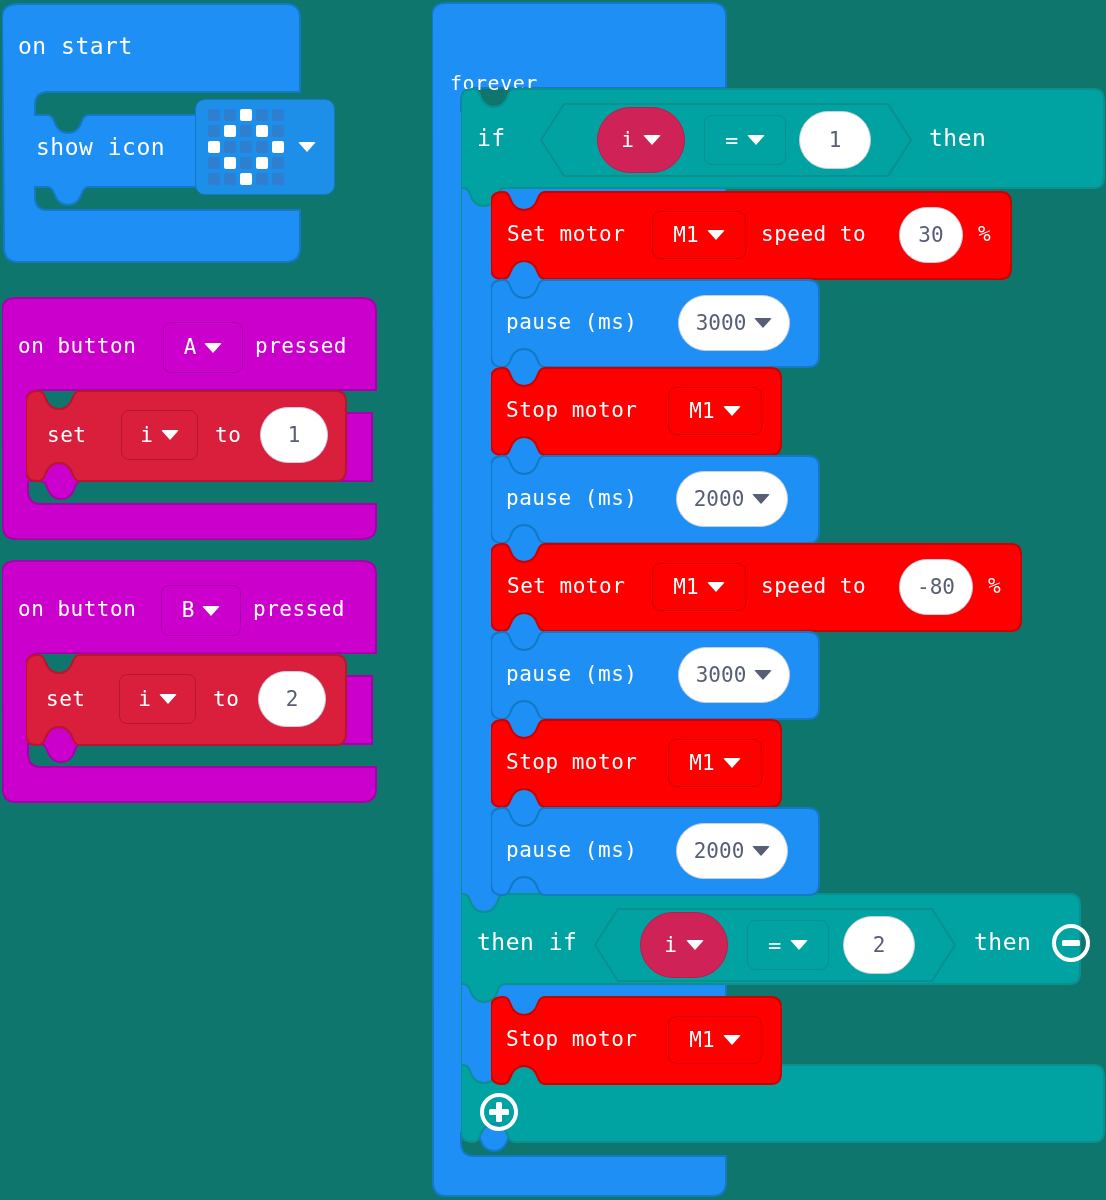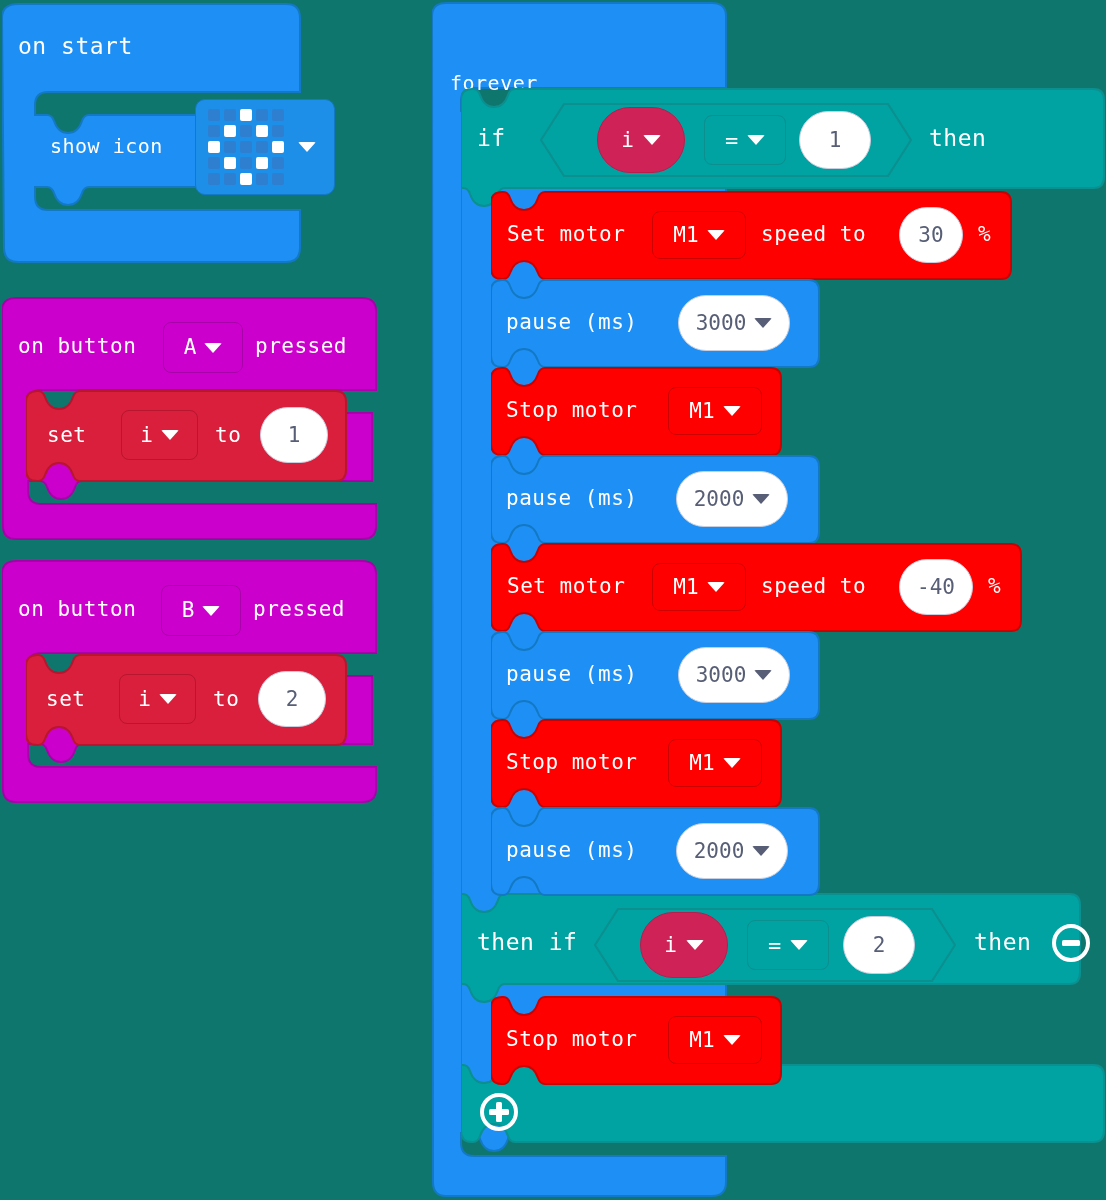--- a/index.html
+++ b/index.html
@@ -78,21 +78,21 @@
     <svg width="300" height="262" viewBox="0 0 300 262">
       <path d="M0,16 Q0,2 16,2 L284,2 Q298,2 298,16 L298,90
                L46,90 Q33,90 33,103 L33,113
                L45,113 Q50,113 52,119 Q56,131 66,131 Q76,131 80,119 Q82,113 87,113 L290,113
                L290,185 L87,185 Q82,185 80,191 Q76,203 66,203 Q56,203 52,191 Q50,185 45,185 L33,185
                L33,195 Q33,208 46,208 L298,208 L298,246 Q298,260 284,260 L16,260 Q2,260 2,246 Z" fill="#1E90F5" stroke="#1379c4" stroke-width="2"></path>
     </svg>
   </div>
   <div class="lbl" style="left:18px;top:35px;font-size:23px;">on start</div>
 
-  <div class="lbl" style="left:50px;top:136px;font-size:20px;">show icon</div>
+  <div class="lbl" style="left:36px;top:136px;font-size:23px;">show icon</div>
   <div class="ledwrap" style="left:195px;top:99px;width:140px;height:96px;">
     <div class="ledgrid" id="ledgrid">
         <div class="led"></div>
         <div class="led"></div>
         <div class="led on"></div>
         <div class="led"></div>
         <div class="led"></div>
         <div class="led"></div>
         <div class="led on"></div>
         <div class="led"></div>
@@ -276,21 +276,21 @@
       <path d="M0,12 Q0,1 11,1 L12,1 Q17,1 19,7 Q23,19 33,19 Q43,19 47,7 Q49,1 54,1 L520,1
                Q530,1 530,12 L530,77 Q530,88 520,88 L54,88 Q49,88 47,82 Q43,70 33,70 Q23,70 19,82 Q17,88 12,88 L11,88 Q0,88 0,77 Z" fill="#FF0000" stroke="#cc0000" stroke-width="2"></path>
     </svg>
   </div>
   <div class="lbl" style="left:507px;top:576px;">Set motor</div>
   <div class="field" style="left:652px;top:563px;width:94px;height:48px;background:#FF0000;border:1px solid #cc0000;">
     <span class="ftxt">M1</span>
     <span class="caret"></span>
   </div>
   <div class="lbl" style="left:761px;top:576px;">speed to</div>
-  <div class="oval num" style="left:899px;top:559px;width:74px;height:56px;border:1px solid #c9cede;">-40</div>
+  <div class="oval num" style="left:899px;top:559px;width:74px;height:56px;border:1px solid #c9cede;">-80</div>
   <div class="lbl" style="left:988px;top:576px;">%</div>
 
   <div class="blk" style="left:491px;top:631px;">
     <svg width="330" height="90" viewBox="0 0 330 90">
       <path d="M0,12 Q0,1 11,1 L12,1 Q17,1 19,7 Q23,19 33,19 Q43,19 47,7 Q49,1 54,1 L318,1
                Q328,1 328,12 L328,77 Q328,88 318,88 L54,88 Q49,88 47,82 Q43,70 33,70 Q23,70 19,82 Q17,88 12,88 L11,88 Q0,88 0,77 Z" fill="#1E90F5" stroke="#1379c4" stroke-width="2"></path>
     </svg>
   </div>
   <div class="lbl" style="left:506px;top:664px;">pause (ms)</div>
   <div class="oval" style="left:678px;top:647px;width:112px;height:56px;border:1px solid #c9cede;">

